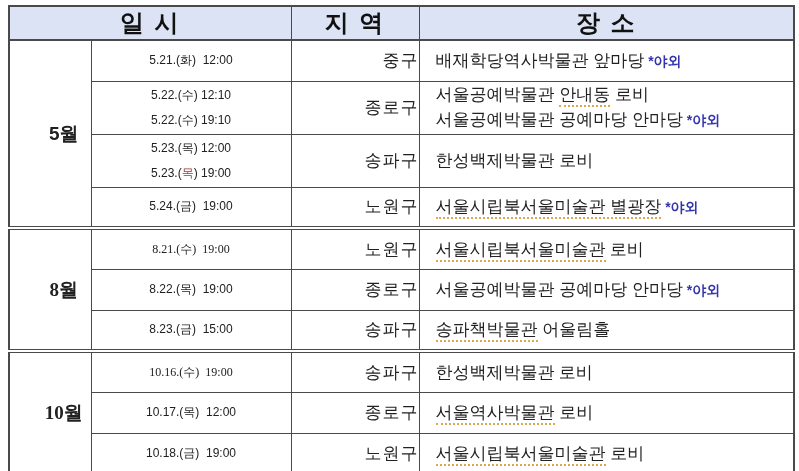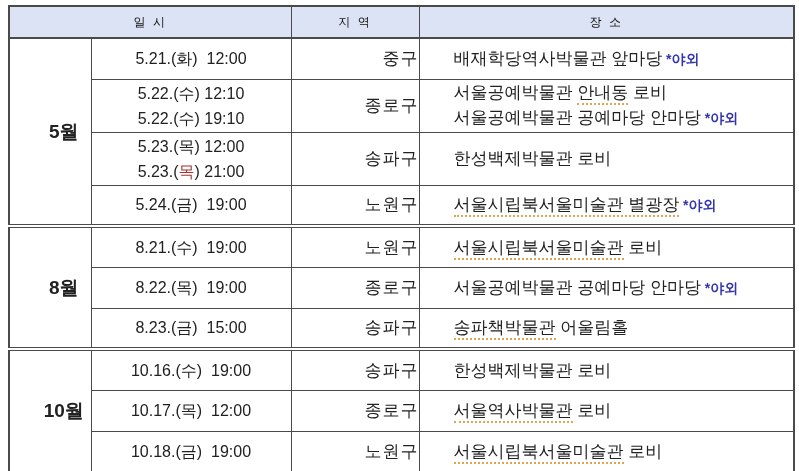--- a/index.html
+++ b/index.html
@@ -28,50 +28,50 @@
   col.c-region{width:128px;}
   col.c-venue{width:375px;}
   th,td{
     border:1px solid var(--border);
     padding:0;
     vertical-align:middle;
   }
   thead tr{height:32px;}
   th{
     background:var(--header-bg);
-    font-size:12px;
-    font-weight:normal;
+    font-size:24px;
+    font-weight:bold;
     letter-spacing:2px;
     border-bottom:2px solid var(--border);
     color:#111;
   }
   tbody tr.single{height:41px;}
   tbody tr.double{height:53px;}
-  tr.group-start td{border-top:4px double var(--border);}
+  tr.group-start td{border-top:4px double var(--border);font-family:Liberation Serif, serif;}
   td.month-cell{
     text-align:center;
     font-weight:bold;
     font-size:19px;
     background:#fff;
     padding-left:27px;
   }
   td.date-cell{
     text-align:center;
-    font-size:16px;
+    font-size:12px;
     white-space:pre-wrap;
     line-height:25px;
   }
   td.region-cell{
     text-align:right;
     font-size:17px;
     letter-spacing:1px;
   }
   td.venue-cell{
     font-size:17px;
-    padding-left:34px;
+    padding-left:16px;
     line-height:25px;
     margin-top:7px;
   }
   .line{white-space:pre-wrap;}
   .spellcheck{
     border-bottom:2px dotted var(--underline);
     padding-bottom:1px;
   }
   .outdoor{
     color:var(--outdoor);
@@ -109,21 +109,21 @@
         </tr>
         <tr class="double">
           <td class="date-cell"><div class="line"><span>5.22.(수) 12:10</span></div><div class="line"><span>5.22.(수) 19:10</span></div></td>
           <td class="region-cell">종로구</td>
           <td class="venue-cell">
             <div class="line"><span>서울공예박물관 </span><span class="spellcheck">안내동</span><span> 로비</span></div>
             <div class="line"><span>서울공예박물관 공예마당 안마당</span><span class="outdoor"> *야외</span></div>
           </td>
         </tr>
         <tr class="double">
-          <td class="date-cell"><div class="line"><span>5.23.(목) 12:00</span></div><div class="line"><span>5.23.(</span><span class="marked">목</span><span>) 21:00</span></div></td>
+          <td class="date-cell"><div class="line"><span>5.23.(목) 12:00</span></div><div class="line"><span>5.23.(</span><span class="marked">목</span><span>) 19:00</span></div></td>
           <td class="region-cell">송파구</td>
           <td class="venue-cell">
             <div class="line"><span>한성백제박물관 로비</span></div>
           </td>
         </tr>
         <tr class="single">
           <td class="date-cell"><div class="line"><span>5.24.(금)  19:00</span></div></td>
           <td class="region-cell">노원구</td>
           <td class="venue-cell">
             <div class="line"><span class="spellcheck">서울시립북서울미술관 별광장</span><span class="outdoor"> *야외</span></div>

